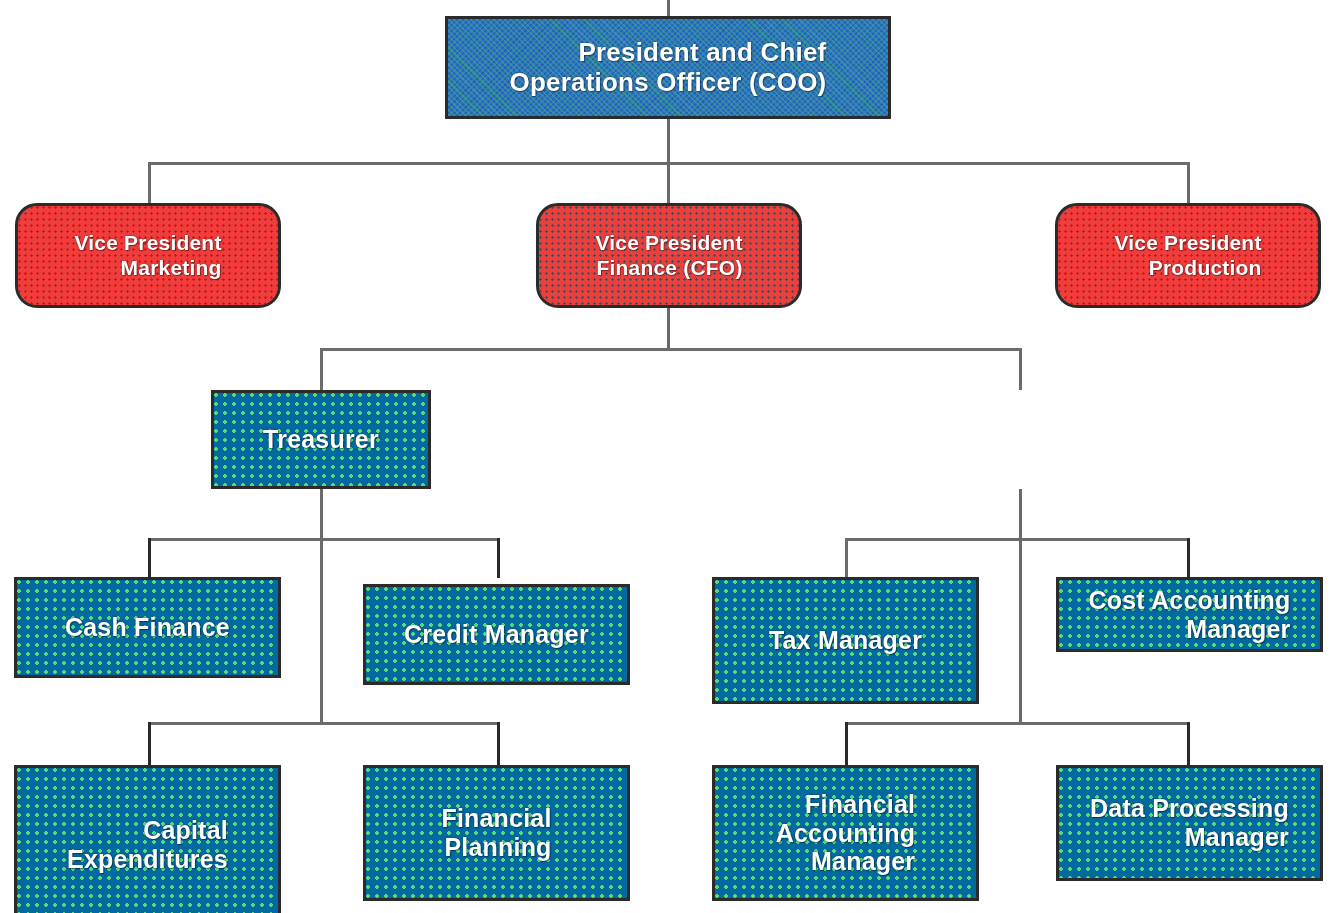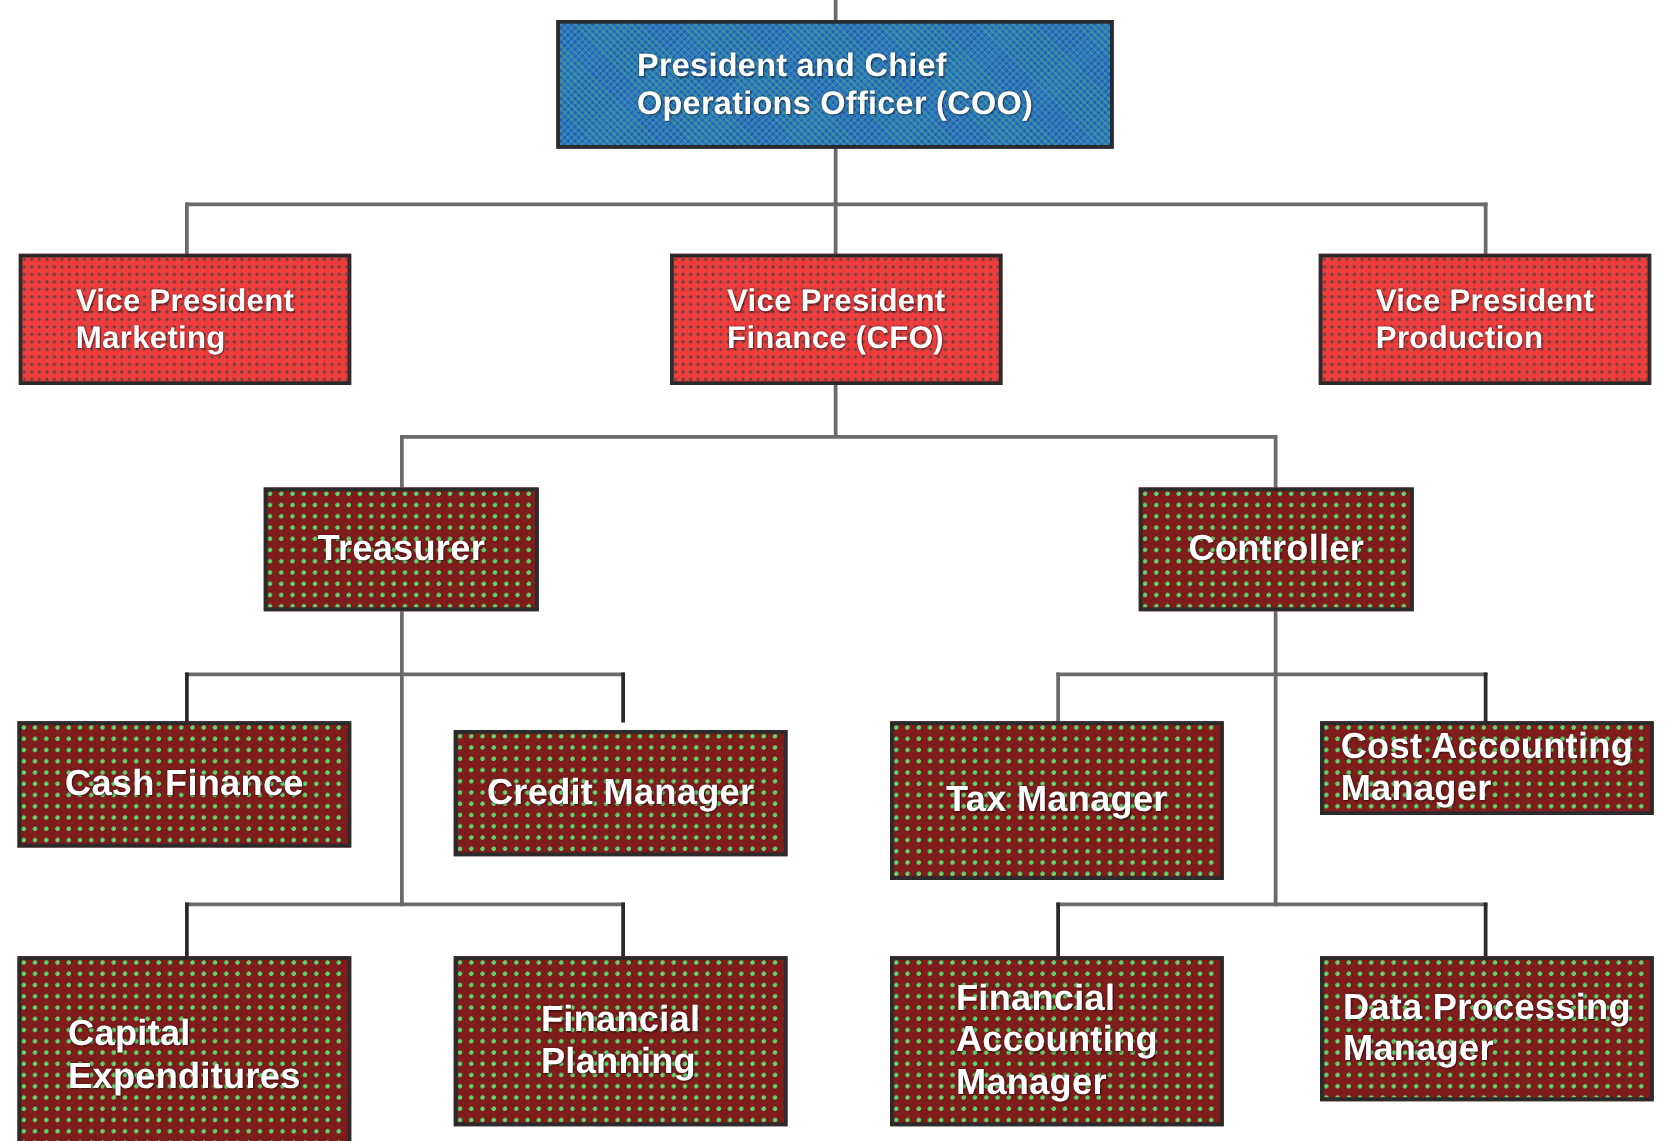--- a/index.html
+++ b/index.html
@@ -28,21 +28,21 @@
   .conn.dark { background: #2a2a2a; }
 
   
   .node {
     position: absolute;
     box-sizing: border-box;
     border: 3px solid #2b2b2b;
     display: flex;
     align-items: center;
     justify-content: center;
-    text-align: left;
+    text-align: right;
     color: #ffffff;
     font-weight: bold;
     letter-spacing: 0.2px;
     line-height: 1.15;
     text-shadow:
        0 0 2px rgba(0,0,0,0.45),
        1px 1px 1px rgba(0,0,0,0.35);
     overflow: hidden;
   }
   .node .lbl {
@@ -72,35 +72,36 @@
         rgba(60,175,120,0.55) 0px, rgba(60,175,120,0.55) 1.5px,
         rgba(0,0,0,0) 1.5px, rgba(0,0,0,0) 4px),
       repeating-linear-gradient(-45deg,
         rgba(30,60,170,0.45) 0px, rgba(30,60,170,0.45) 1.5px,
         rgba(0,0,0,0) 1.5px, rgba(0,0,0,0) 4px);
   }
 
   
   .node.red {
     background-color: #f23c3c;
-    font-size: 25px;
+    font-size: 21px;
+    border-radius: 22px;
   }
   .node.red::before {
     background-image:
       radial-gradient(circle at 1.5px 1.5px, rgba(70,70,70,0.85) 1.1px, rgba(0,0,0,0) 1.3px),
       repeating-linear-gradient(-45deg,
         rgba(120,120,120,0.18) 0px, rgba(120,120,120,0.18) 1px,
         rgba(0,0,0,0) 1px, rgba(0,0,0,0) 9px);
     background-size: 6px 6px, auto;
   }
 
   
   .node.green {
-    background-color: #7f1d1d;
-    font-size: 29px;
+    background-color: #0369a1;
+    font-size: 25px;
   }
   .node.green::before {
     background-image:
       radial-gradient(circle at 2px 2px, rgba(90,225,115,0.95) 1.6px, rgba(0,0,0,0) 1.9px);
     background-size: 9px 9px;
   }
 </style>
 </head>
 <body>
 
@@ -155,23 +156,20 @@
 Finance (CFO)</span>
   </div>
   <div class="node red" style="left:1055px; top:203px; width:266px; height:105px;">
     <span class="lbl">Vice President
 Production</span>
   </div>
 
   <div class="node green" style="left:211px; top:390px; width:220px; height:99px;">
     <span class="lbl">Treasurer</span>
   </div>
-  <div class="node green" style="left:911px; top:390px; width:220px; height:99px;">
-    <span class="lbl">Controller</span>
-  </div>
 
   <div class="node green" style="left:14px; top:577px; width:267px; height:101px;">
     <span class="lbl">Cash Finance</span>
   </div>
   <div class="node green" style="left:363px; top:584px; width:267px; height:101px;">
     <span class="lbl">Credit Manager</span>
   </div>
   <div class="node green" style="left:712px; top:577px; width:267px; height:127px;">
     <span class="lbl">Tax Manager</span>
   </div>

